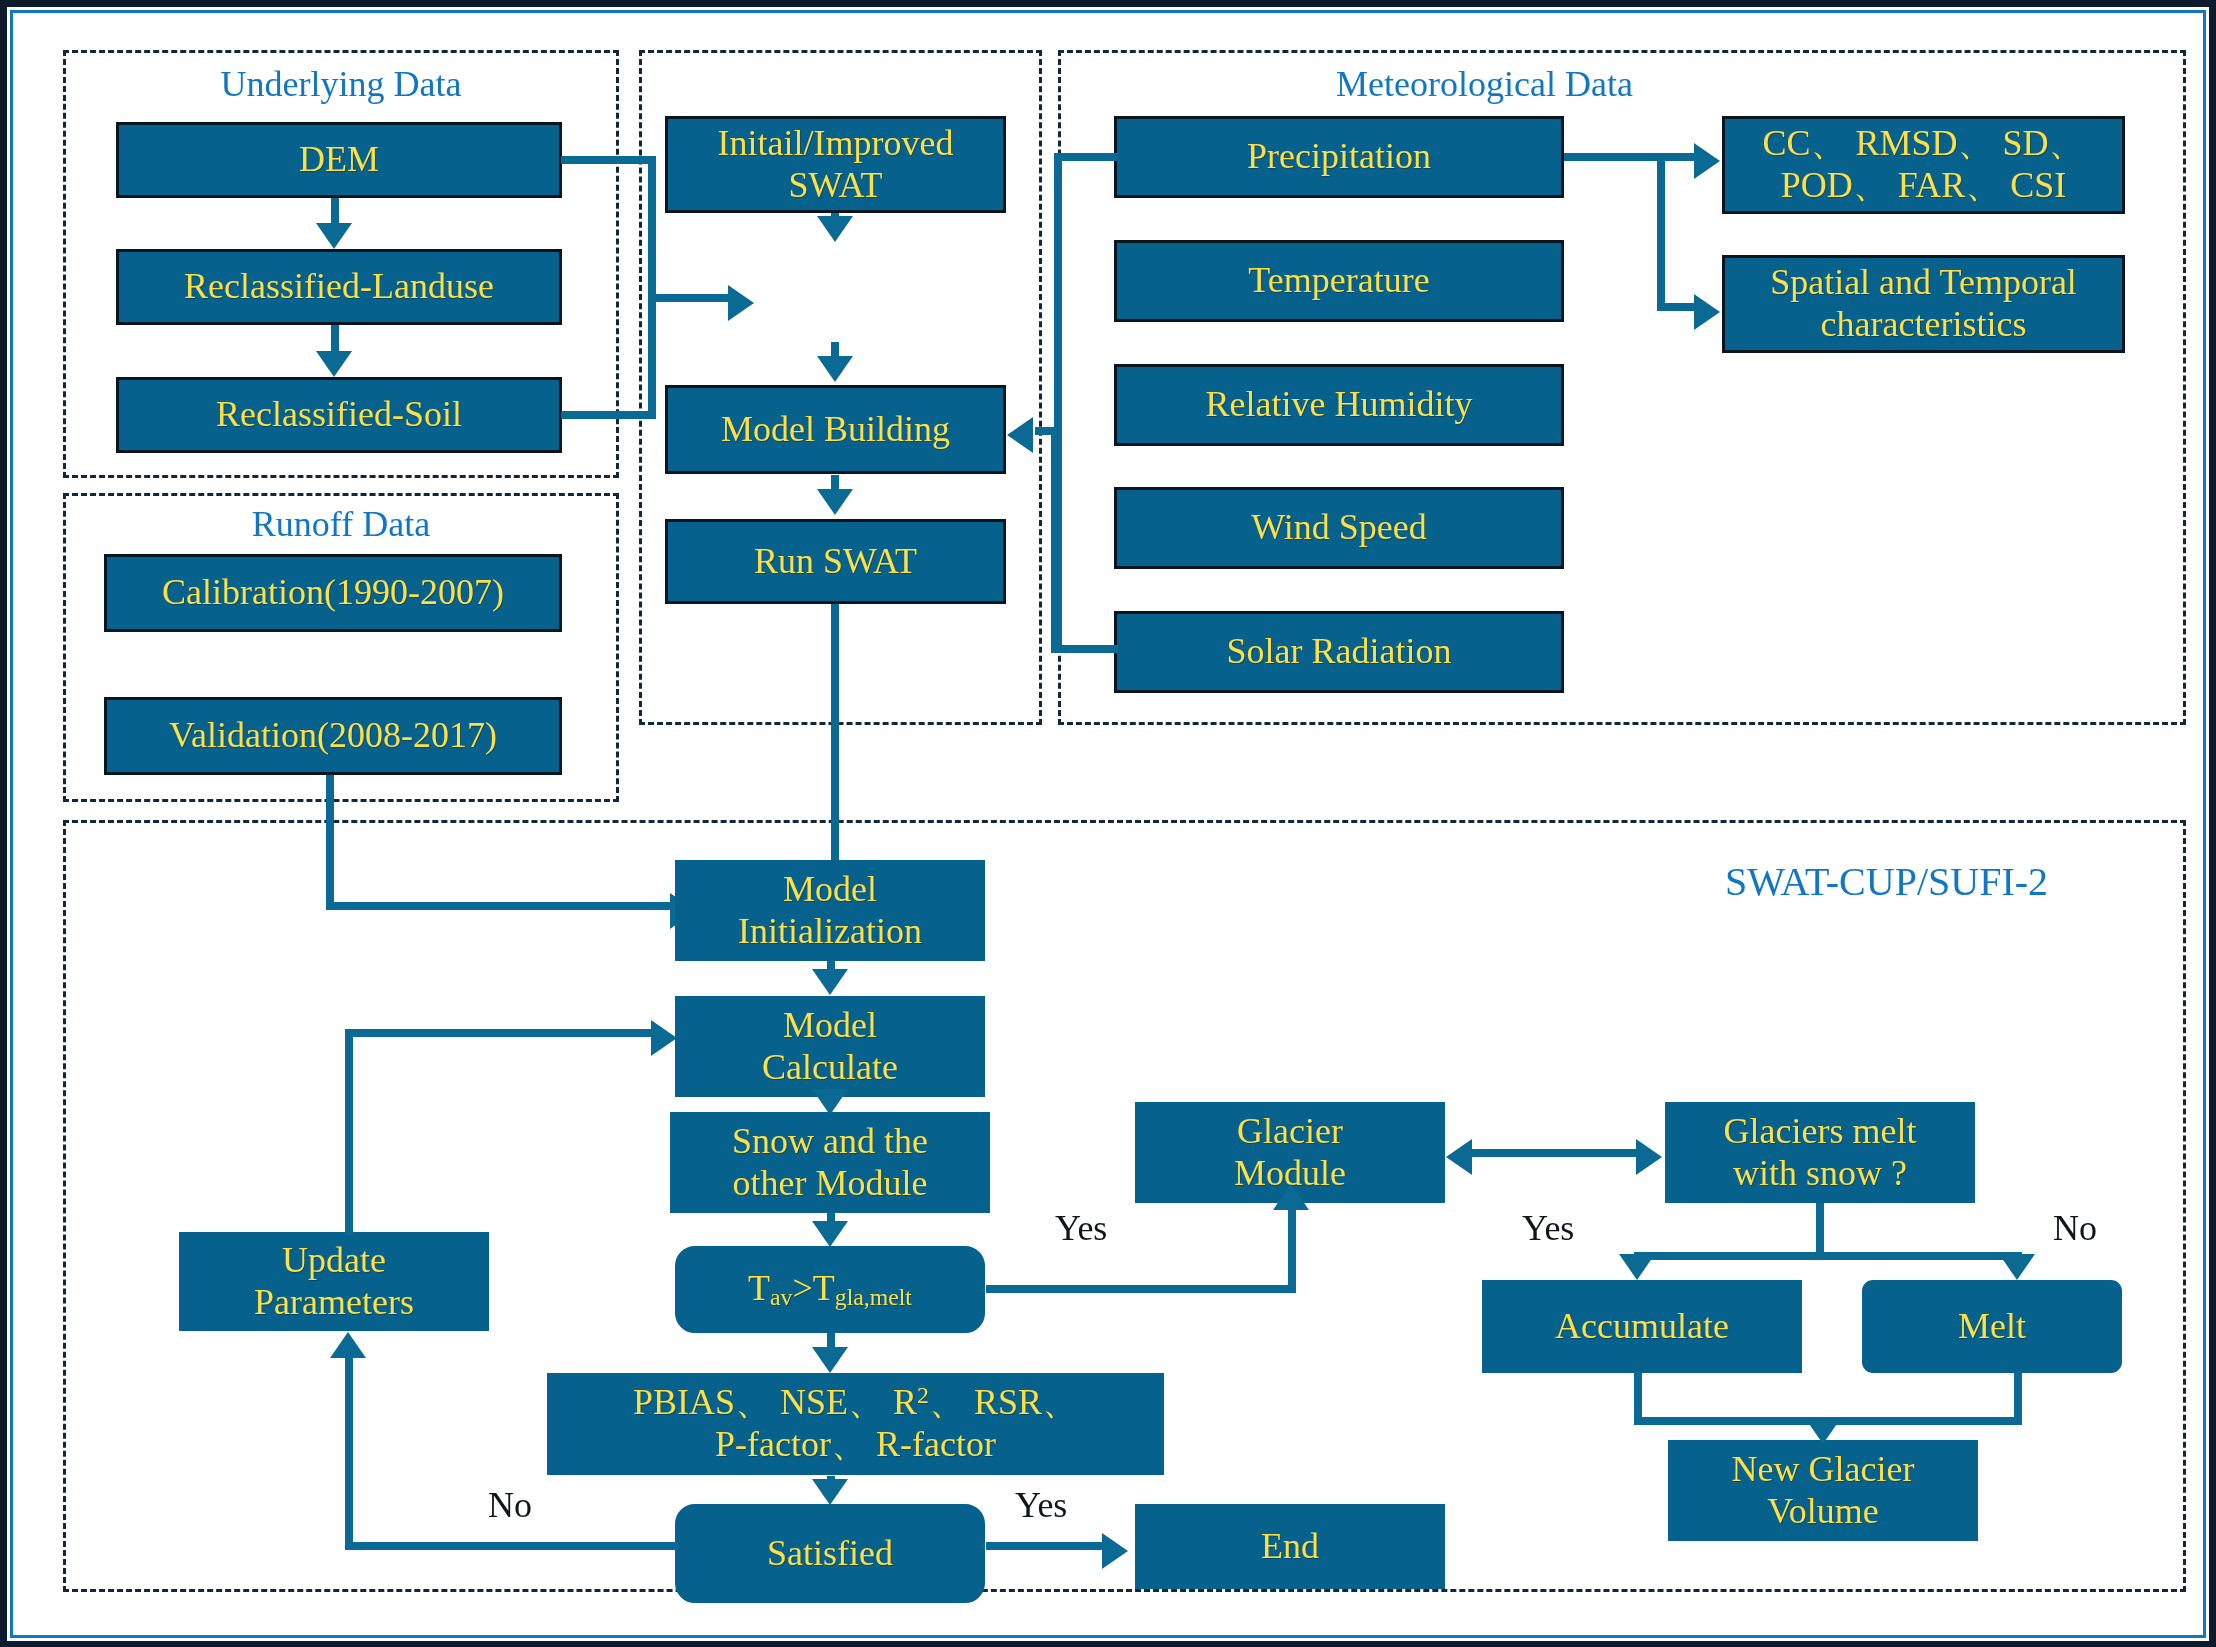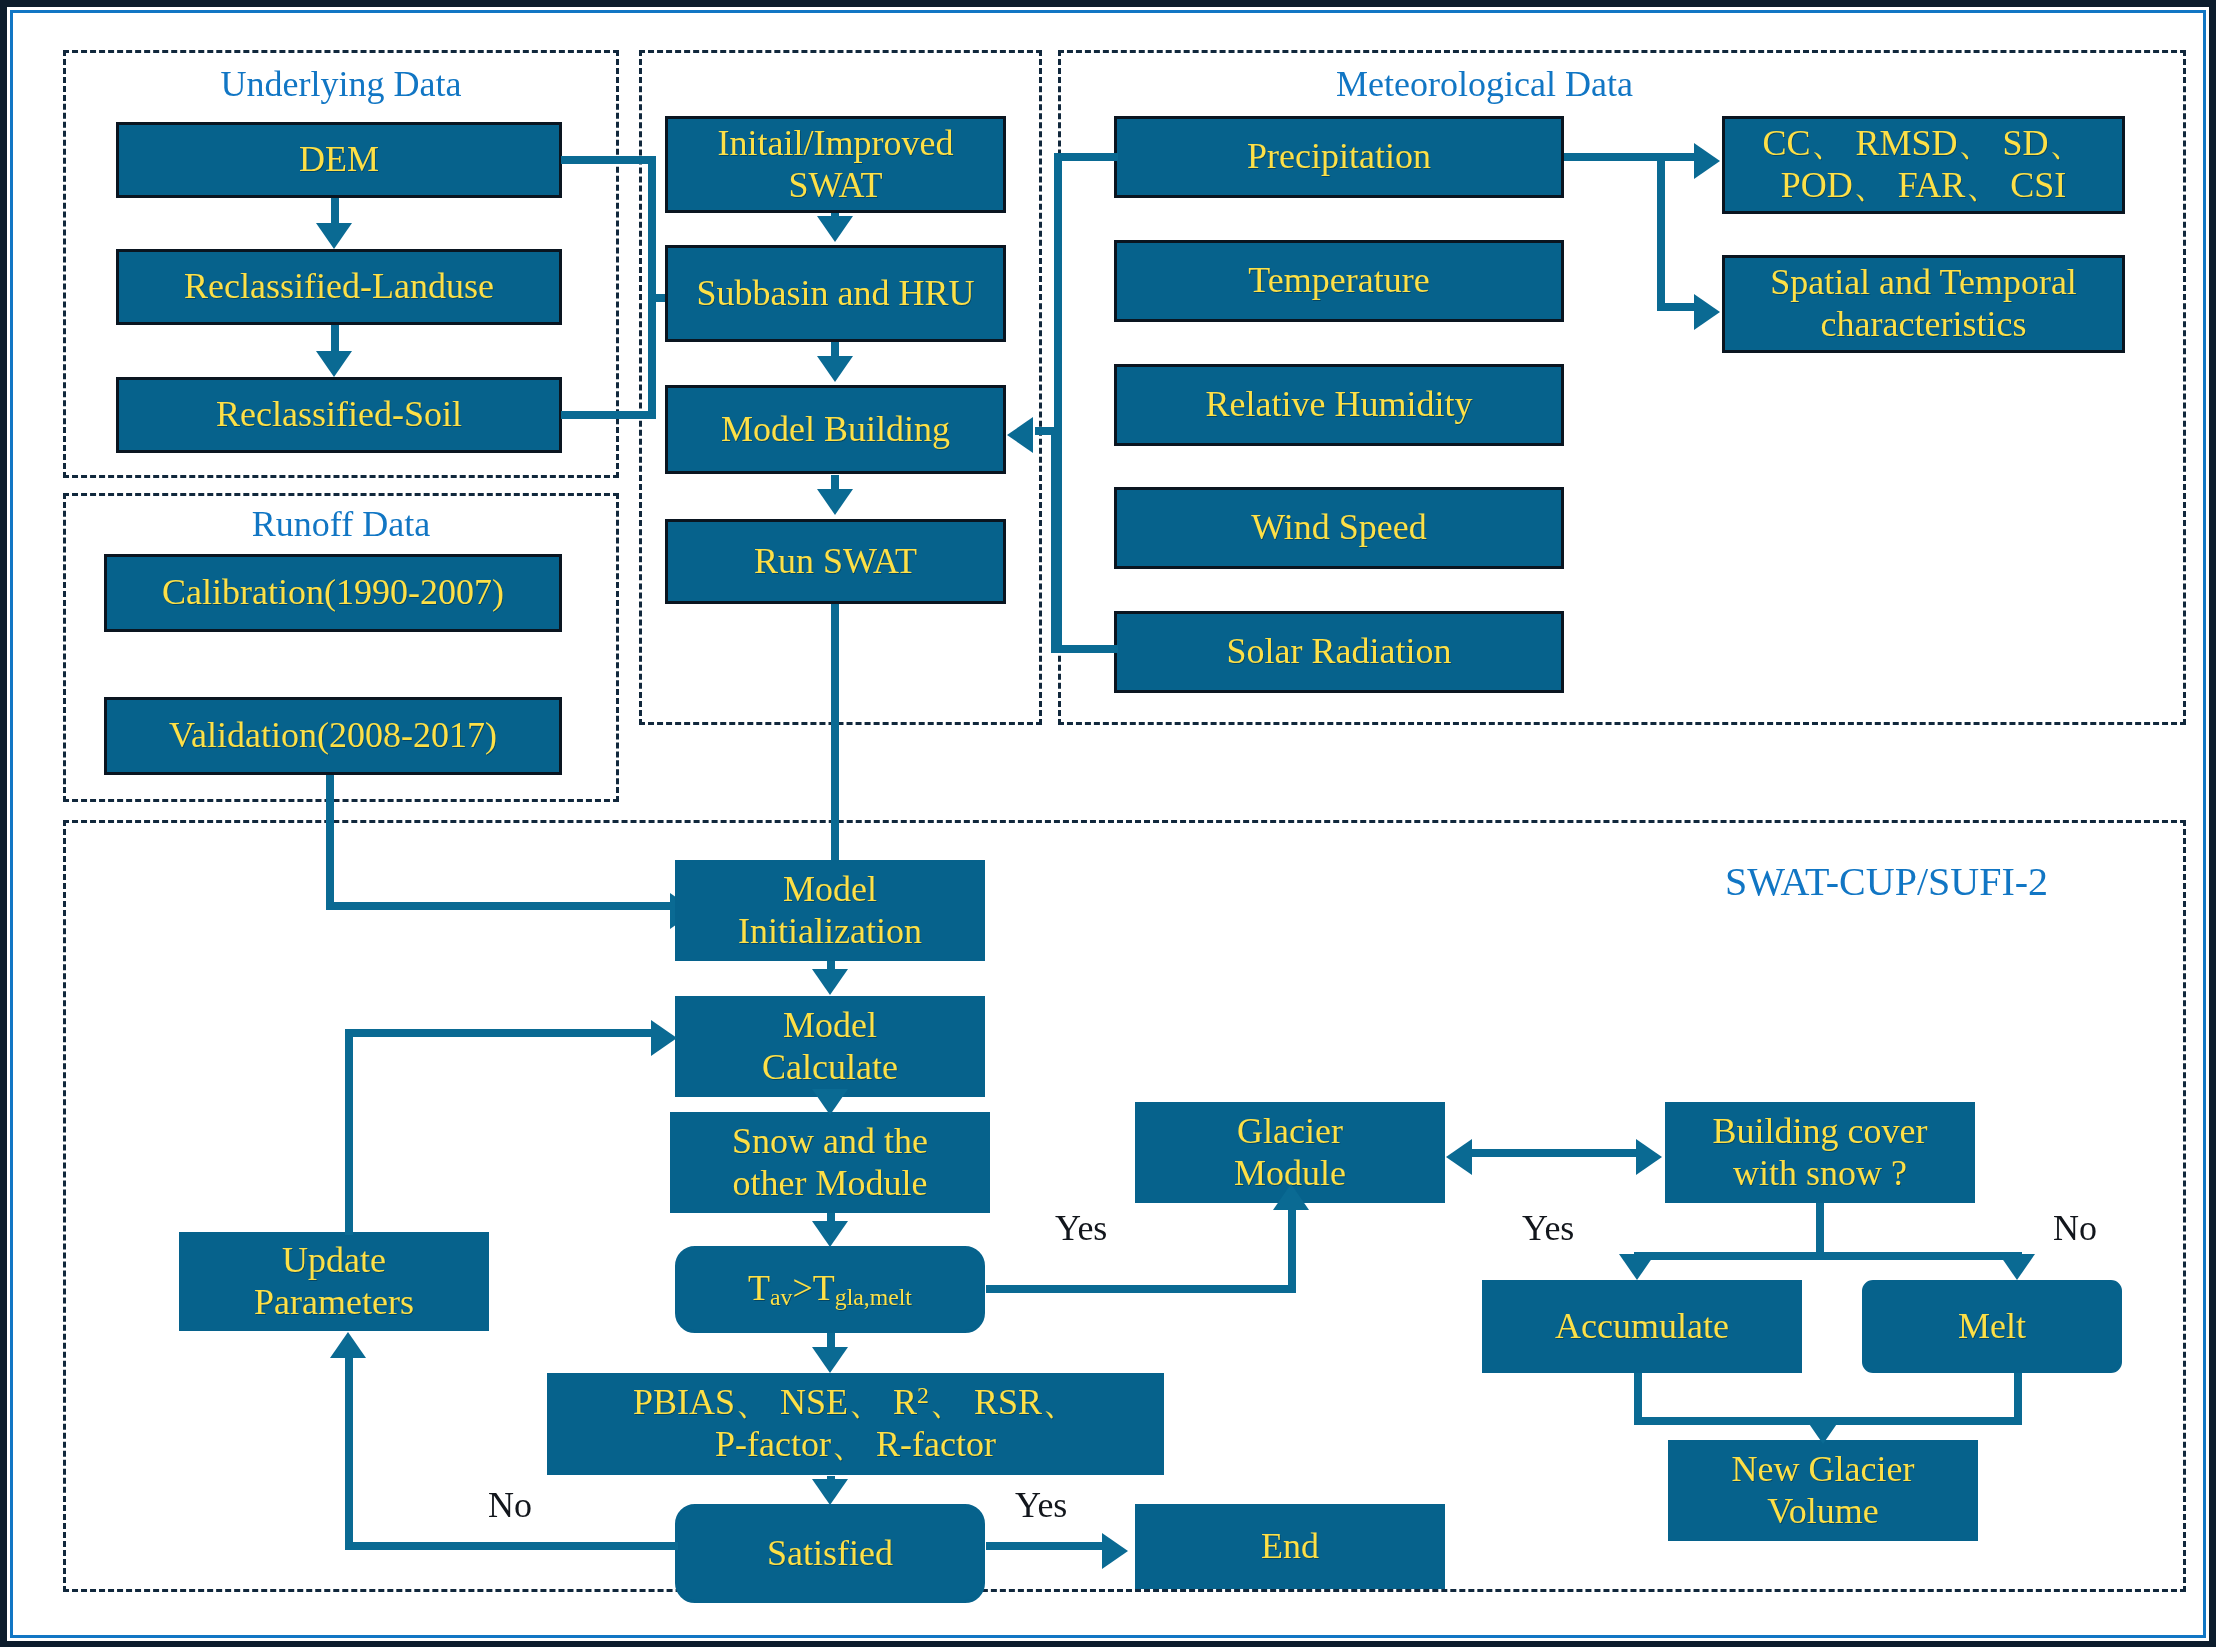--- a/index.html
+++ b/index.html
@@ -96,23 +96,20 @@
     <span>Validation(2008-2017)</span>
   </div>
 
   <div class="ln" style="left:319px;top:768px;width:7.8px;height:135px;"></div>
   <div class="ln" style="left:319px;top:895px;width:349px;height:7.8px;"></div>
   <div class="arrow ar-right" style="left:663px;top:886px;"></div>
 
   <div class="box k-border" style="left:658px;top:109px;width:341px;height:97px;">
     <span>Initail/Improved SWAT</span>
   </div>
-  <div class="box k-border" style="left:658px;top:238px;width:341px;height:97px;">
-    <span>Subbasin and HRU</span>
-  </div>
   <div class="box k-border" style="left:658px;top:378px;width:341px;height:89px;">
     <span>Model Building</span>
   </div>
   <div class="box k-border" style="left:658px;top:512px;width:341px;height:85px;">
     <span>Run SWAT</span>
   </div>
 
   <div class="ln" style="left:824px;top:206px;width:7.8px;height:6.2px;"></div>
   <div class="arrow ar-down" style="left:810px;top:209px;"></div>
   <div class="ln" style="left:824px;top:335px;width:7.8px;height:15.5px;"></div>
@@ -193,21 +190,21 @@
   </div>
   <div class="box" style="left:1128px;top:1497px;width:310px;height:85px;">
     <span>End</span>
   </div>
 
   <div class="box" style="left:1128px;top:1095px;width:310px;height:101px;flex-direction:column;">
     <span>Glacier</span>
     <span>Module</span>
   </div>
   <div class="box" style="left:1658px;top:1095px;width:310px;height:101px;flex-direction:column;">
-    <span>Building cover</span>
+    <span>Glaciers melt</span>
     <span>with snow ?</span>
   </div>
   <div class="box" style="left:1475px;top:1273px;width:320px;height:93px;">
     <span>Accumulate</span>
   </div>
   <div class="box" style="left:1855px;top:1273px;width:260px;height:93px;border-radius:11px;">
     <span>Melt</span>
   </div>
   <div class="box" style="left:1661px;top:1433px;width:310px;height:101px;flex-direction:column;">
     <span>New Glacier</span>

